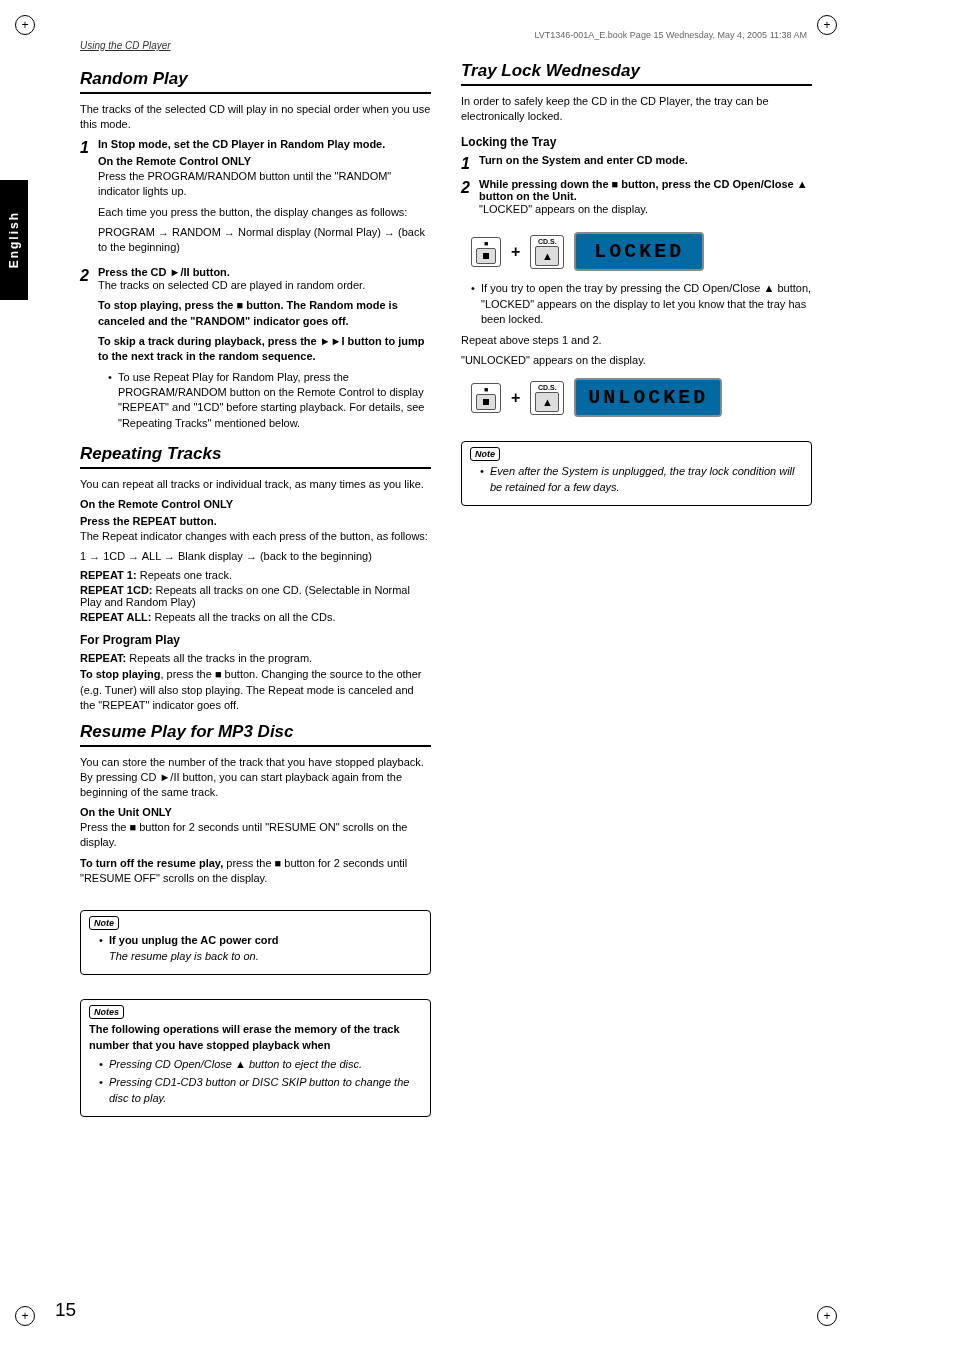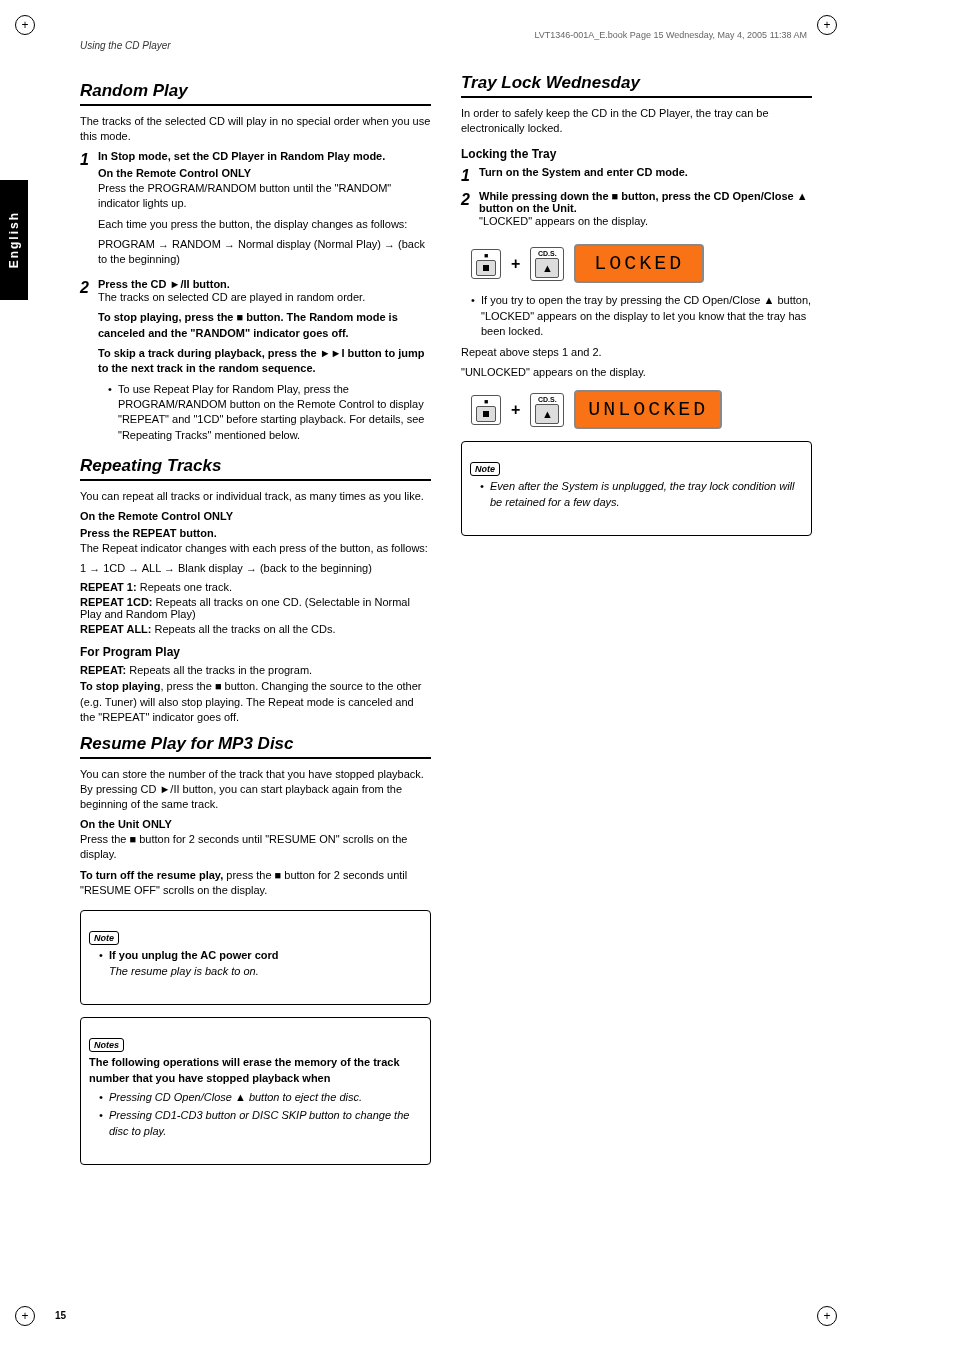--- a/index.html
+++ b/index.html
@@ -67,22 +67,23 @@
       font-weight: bold;
       writing-mode: vertical-rl;
       transform: rotate(180deg);
       letter-spacing: 2px;
     }
 
     
     .doc-header {
       font-size: 10px;
       font-style: italic;
-      margin-bottom: 22px;
+      margin-bottom: 10px;
       color: #333;
+      text-decoration: underline;
     }
 
     .page-file-info {
       font-size: 9px;
       color: #666;
       text-align: right;
       position: absolute;
       top: 30px;
       right: 55px;
     }
@@ -187,22 +188,22 @@
     ul.bullet-list li::before {
       content: '•';
       position: absolute;
       left: 0;
     }
 
     
     .note-box {
       border: 1px solid #000;
       border-radius: 4px;
-      padding: 20px 8px;
-      margin: 12px 0;
+      padding: 5px 8px;
+      margin: 24px 0;
       font-size: 10.5px;
     }
     .note-box .note-header {
       display: flex;
       align-items: center;
       gap: 4px;
       margin-bottom: 3px;
     }
     .note-icon {
       font-size: 9px;
@@ -221,25 +222,25 @@
       margin: 10px 0;
       padding-left: 10px;
     }
 
     .display-box {
       border: 2px solid #888;
       border-radius: 4px;
       padding: 6px 12px;
       font-size: 20px;
       font-family: 'Courier New', monospace;
-      font-weight: normal;
+      font-weight: bold;
       letter-spacing: 3px;
       min-width: 130px;
       text-align: center;
-      background: #f97316;
+      background: #0369a1;
     }
 
     .button-icon {
       display: inline-flex;
       flex-direction: column;
       align-items: center;
       border: 1.5px solid #555;
       border-radius: 3px;
       padding: 2px 4px;
       font-size: 9px;
@@ -260,22 +261,22 @@
     .repeat-item {
       margin-bottom: 3px;
       font-size: 11px;
     }
 
     
     .page-number {
       position: absolute;
       bottom: 30px;
       left: 55px;
-      font-weight: bold;
-      font-size: 10px;
+      font-weight: normal;
+      font-size: 19px;
     }
 
     
     .right-col .section-title:first-child {
       margin-top: 0;
     }
   </style>
 </head>
 <body>
 

